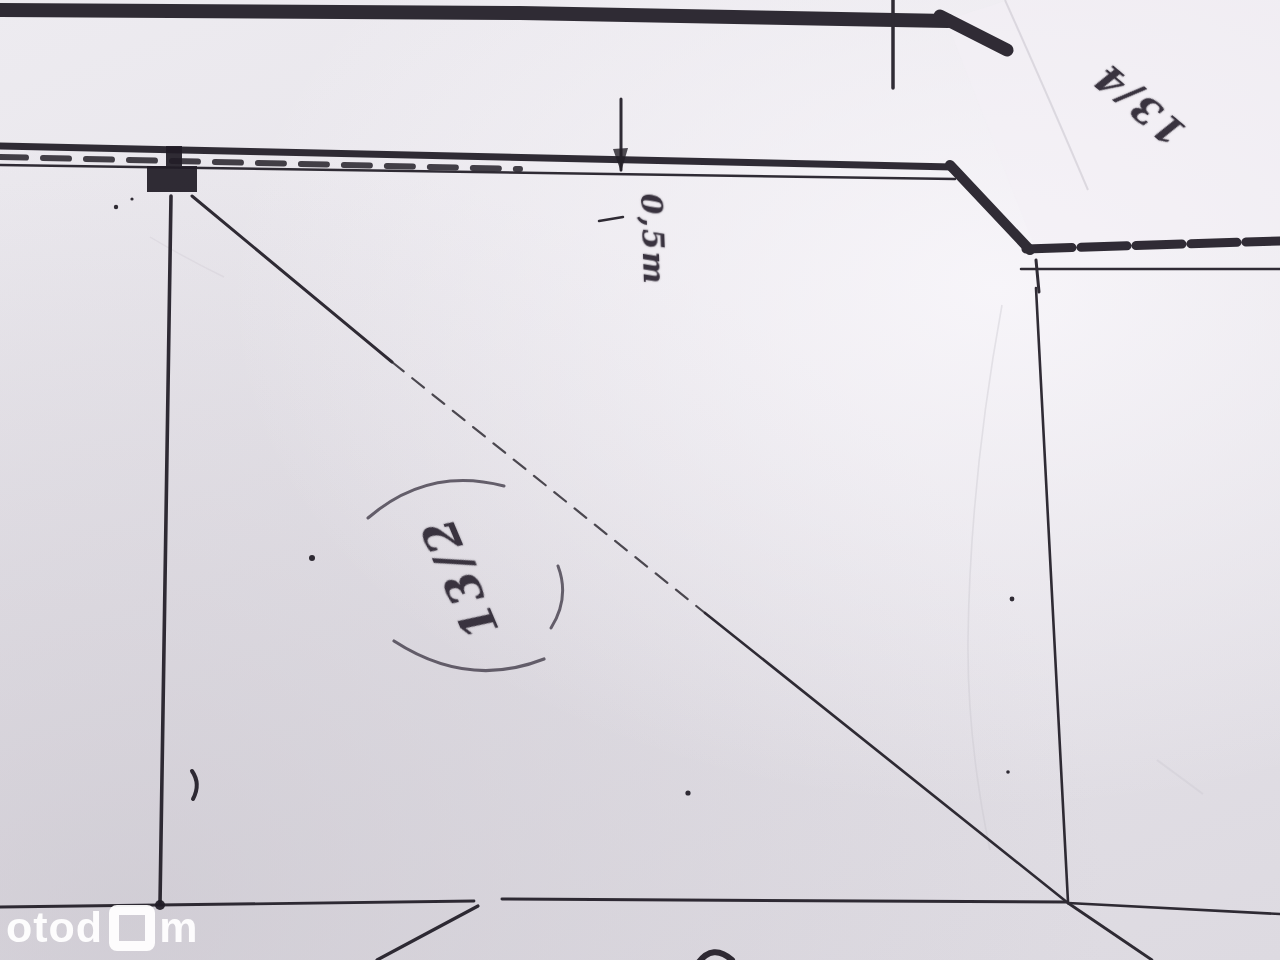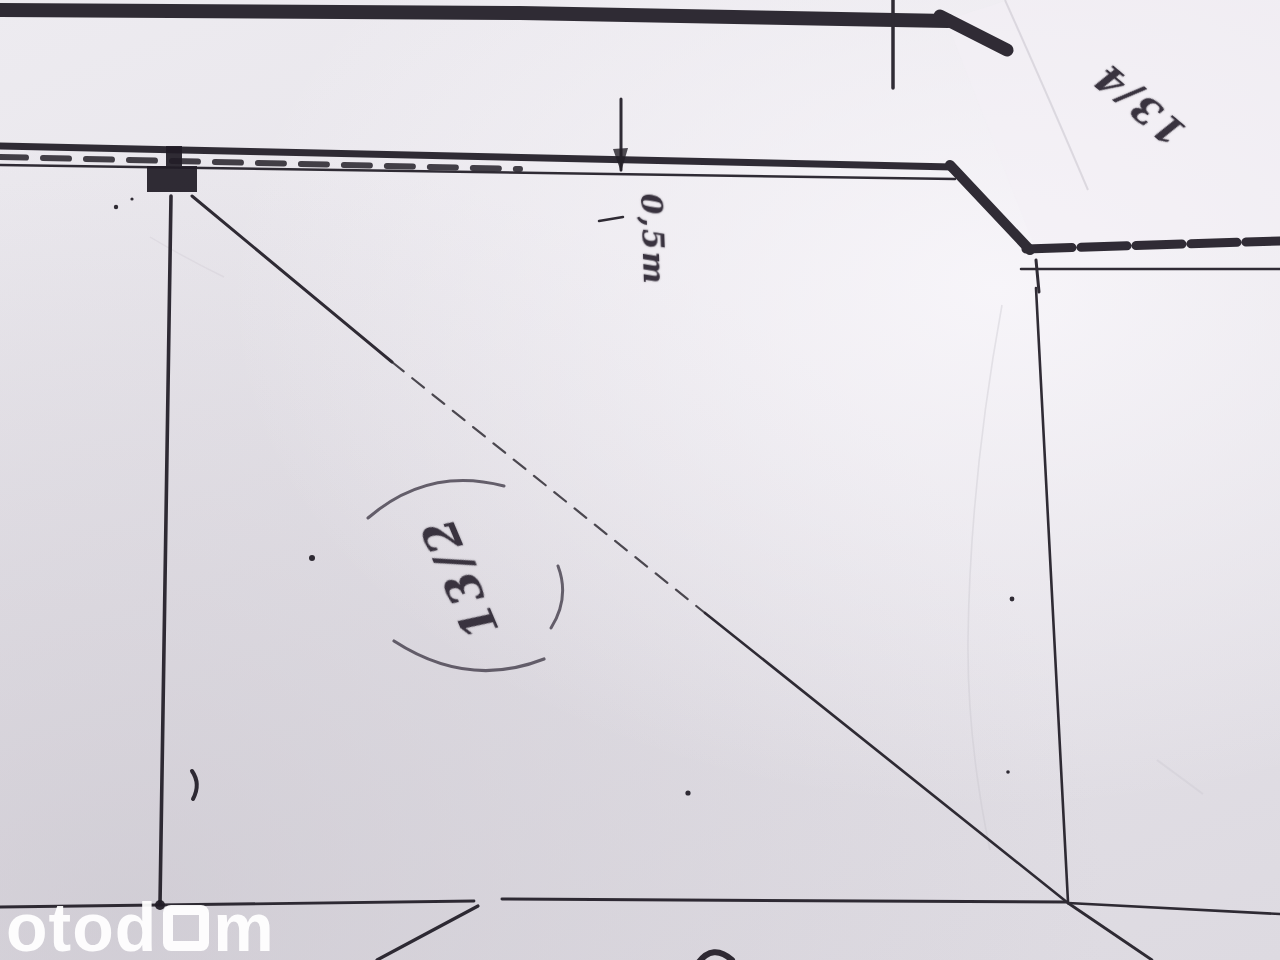--- a/index.html
+++ b/index.html
@@ -18,21 +18,21 @@
     text-shadow:0 0 2px rgba(57,51,63,.45);
     white-space:nowrap;
   }
   #lbl-center{left:395px;top:550px;font-size:46px;letter-spacing:4px;transform:rotate(-113deg);}
   #lbl-topright{left:1086px;top:82px;font-size:38px;letter-spacing:3px;transform:rotate(-140deg);}
   #lbl-measure{left:607px;top:222px;font-size:30px;letter-spacing:2px;transform:rotate(88deg);}
   #watermark{
     position:absolute;left:6px;top:893px;height:66px;
     display:flex;align-items:flex-end;
     color:#fff;opacity:.94;
-    font-weight:bold;font-size:68px;letter-spacing:1px;line-height:64px;
+    font-weight:bold;font-size:43px;letter-spacing:1px;line-height:64px;
   }
   .wm-square{
     display:inline-block;width:26px;height:26px;
     border:10px solid #fff;border-radius:8px;
     margin:0 4px 8px 6px;
   }
 </style>
 </head>
 <body>
 

